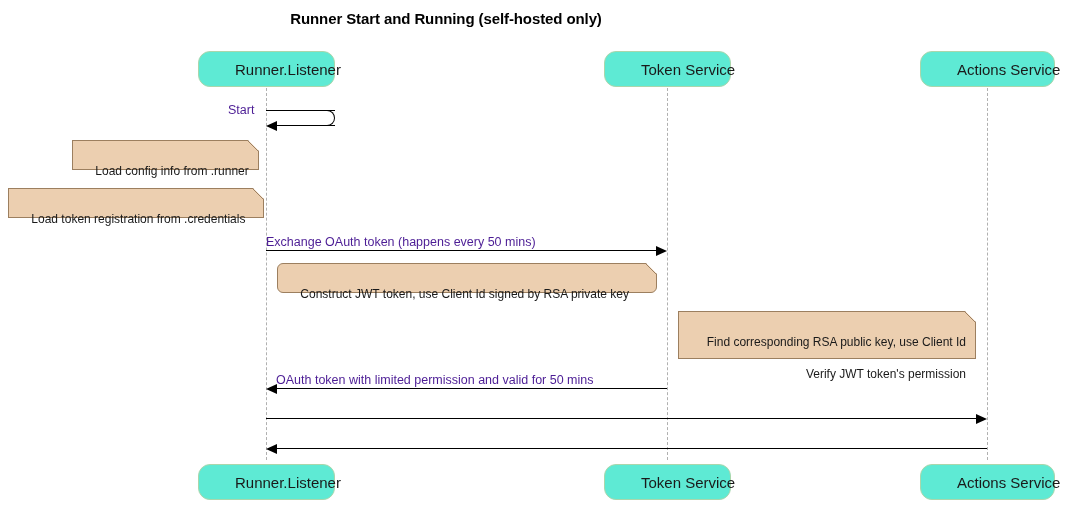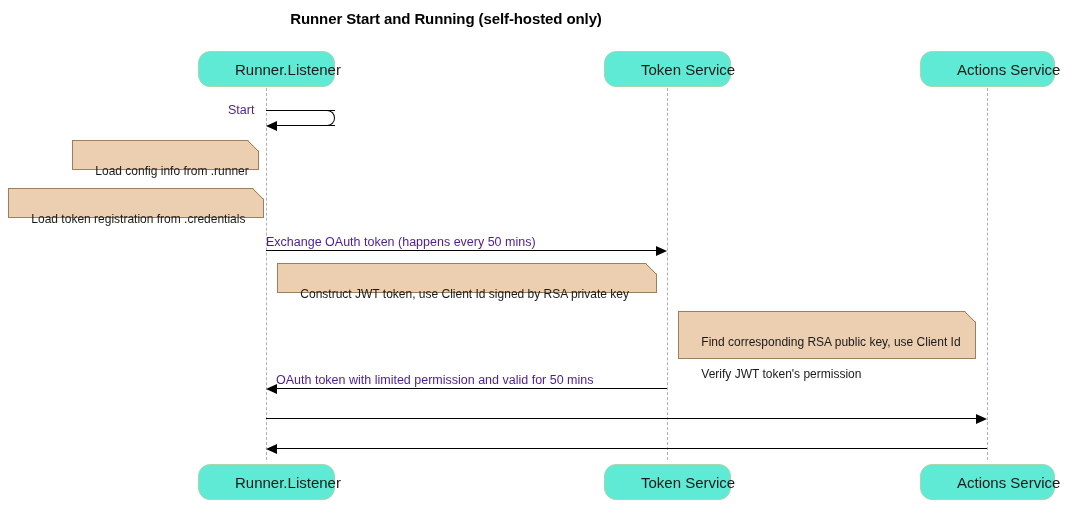--- a/index.html
+++ b/index.html
@@ -164,29 +164,29 @@
     <span class="fold"></span>
     <svg class="fold-edge" viewBox="0 0 12 12">
       <path d="M0.5 0.5 L11.5 11.5" stroke="#9c7f5f" stroke-width="1" fill="none"></path>
     </svg>
   </div>
 
   <div class="msg-label" style="left:266px; top:235px; width:401px;">Exchange OAuth token (happens every 50 mins)</div>
   <div class="msg-line" style="left:266px; top:250px; width:390px;"></div>
   <div class="arrowhead arrow-right" style="left:656px; top:246px;"></div>
 
-  <div class="note" style="left:277px; top:263px; width:380px; height:30px;">
+  <div class="note" style="left:277px; top:263px; width:380px; height:30px;border-radius:6px;">
     <span>Construct JWT token, use Client Id signed by RSA private key</span>
     <span class="fold"></span>
     <svg class="fold-edge" viewBox="0 0 12 12">
       <path d="M0.5 0.5 L11.5 11.5" stroke="#9c7f5f" stroke-width="1" fill="none"></path>
     </svg>
   </div>
 
-  <div class="note" style="left:678px; top:311px; width:298px; height:48px;">
+  <div class="note" style="left:678px; top:311px; width:298px; height:48px;text-align:right;">
     <span>Find corresponding RSA public key, use Client Id</span><br>
     <span>Verify JWT token's permission</span>
     <span class="fold"></span>
     <svg class="fold-edge" viewBox="0 0 12 12">
       <path d="M0.5 0.5 L11.5 11.5" stroke="#9c7f5f" stroke-width="1" fill="none"></path>
     </svg>
   </div>
 
   <div class="msg-label" style="left:276px; top:373px; width:401px;">OAuth token with limited permission and valid for 50 mins</div>
   <div class="msg-line" style="left:275px; top:388px; width:392px;"></div>

